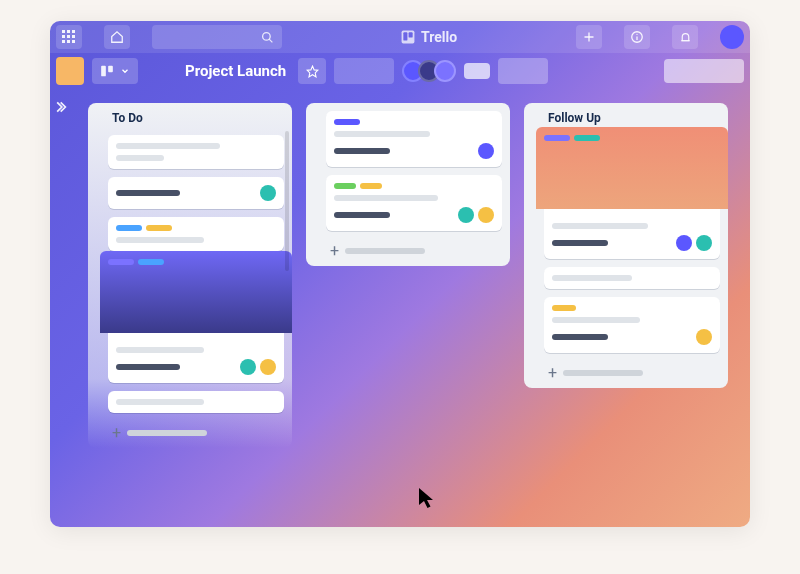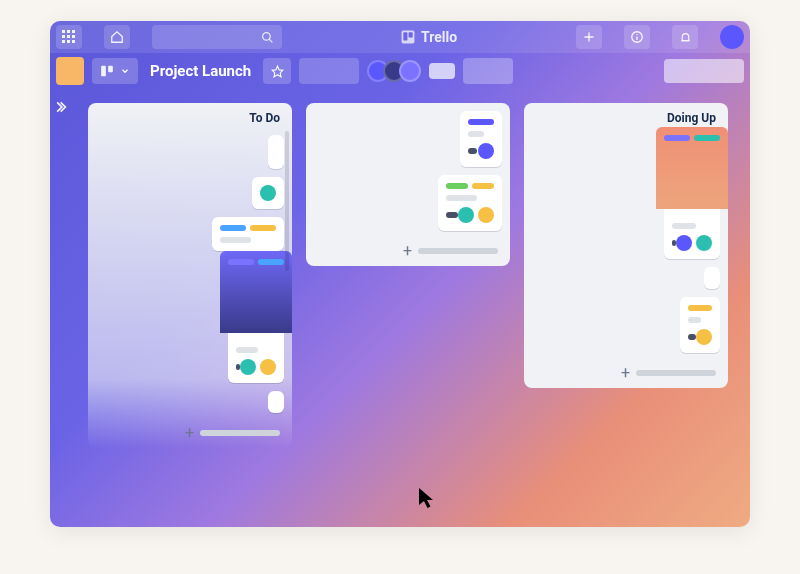--- a/index.html
+++ b/index.html
@@ -69,20 +69,21 @@
     height: 26px; border-radius: 4px;
     background: rgba(255,255,255,0.20);
     display: flex; align-items: center;
     padding: 0 8px; gap: 6px;
     color: #fff;
   }
   .bb-pill.small { width: 28px; padding:0; justify-content:center; }
   .board-title {
     font-weight: 700; font-size: 15px; color: #fff;
     padding: 0 4px;
+    margin-left: 35px;
   }
   .bb-members { display:flex; align-items:center; gap:-4px; }
   .mem {
     width: 22px; height: 22px; border-radius: 50%;
     border: 2px solid rgba(255,255,255,0.25);
     margin-left: -6px;
   }
   .mem:first-child { margin-left: 0; }
   .bb-chip { width:26px; height:16px; border-radius:4px; background: rgba(255,255,255,0.7); }
   .bb-spacer { flex: 1 1 auto; }
@@ -100,25 +101,24 @@
   }
   .sidebar-expand {
     position:absolute; left:6px; top:78px;
     width:20px; color: rgba(255,255,255,0.9);
   }
 
   .list {
     width: 204px;
     background: #f0f2f5;
     border-radius: 8px;
-    padding: 8px 8px 6px 13px;
+    padding: 8px 8px 6px 20px;
     display: flex; flex-direction: column;
     gap: 8px;
     position: relative;
-    align-items: flex-end;
   }
   .list-title {
     font-weight: 700; font-size: 12px; color: #172b4d;
     padding: 0 4px 2px 4px;
   }
   .list-scroll-hint {
     position:absolute; right:3px; top:28px; width:4px; height:140px;
     background: rgba(0,0,0,0.12); border-radius:2px;
   }
   .card {
@@ -339,21 +339,21 @@
             </div>
         </div>
       </div>
       <div class="add">
         <span>+</span>
           <div class="ph"></div>
       </div>
     </div>
 
     <div class="list">
-      <div class="list-title">Doing Up</div>
+      <div class="list-title">Follow Up</div>
 
       <div class="card" style="padding:0 0 8px 0">
         <div class="cover orange">
           <div class="labels">
               <div class="lbl" style="width:26px;background:#7b72ff"></div>
               <div class="lbl" style="width:26px;background:#2bbfb0"></div>
             </div>
         </div>
         <div style="padding:8px 8px 0 8px;display:flex;flex-direction:column;gap:6px">
           <div class="line" style="width:60%"></div>

